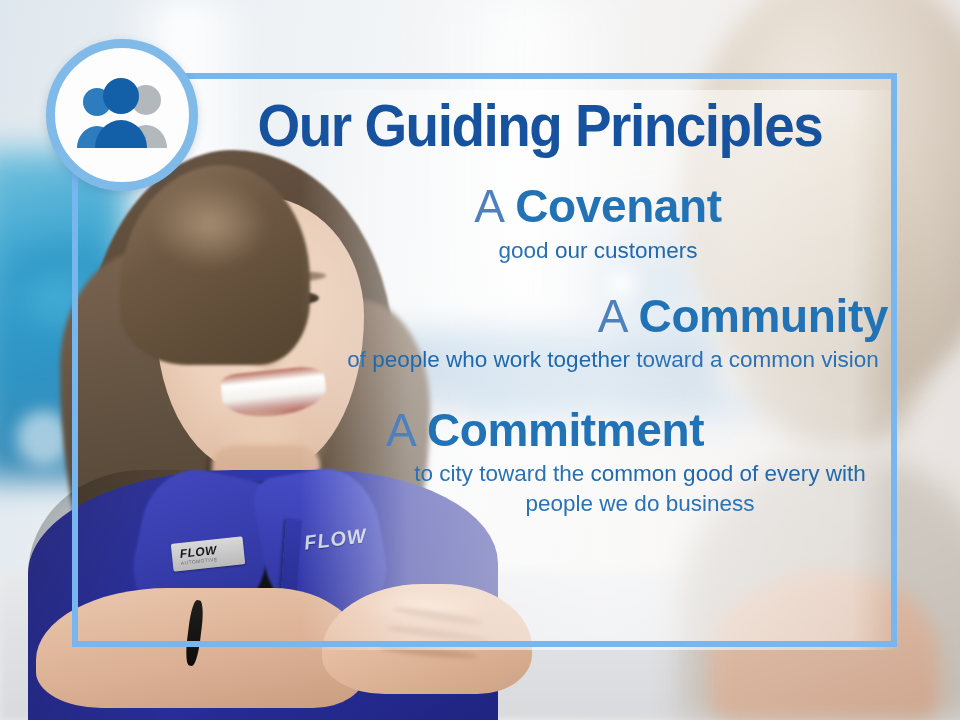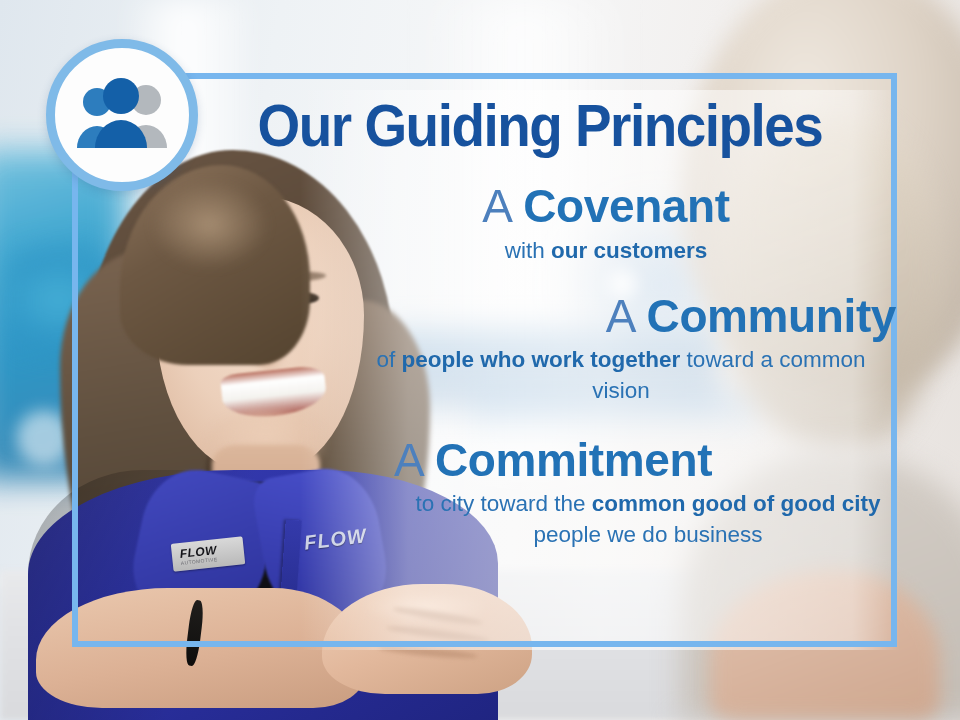--- a/index.html
+++ b/index.html
@@ -340,21 +340,21 @@
     line-height: 1;
     letter-spacing: -1.6px;
     color: #17529e;
     transform: scaleX(.93);
     transform-origin: center;
     white-space: nowrap;
   }
 
   .blocks {
     position: absolute;
-    left: 316px; top: 182px;
+    left: 308px; top: 182px;
     width: 580px;
     text-align: center;
     color: #2272b6;
   }
   .block { margin-bottom: 8px; }
   .block-1 { text-align: center; }
   .block-2 { text-align: center; margin-top: 26px; }
   .block-3 { text-align: center; margin-top: 30px; }
 
   .lead {
@@ -375,21 +375,21 @@
   }
 
   .sub {
     font-family: "Liberation Sans", sans-serif;
     font-size: 22.5px;
     line-height: 1.34;
     color: #2a72b4;
     font-weight: normal;
     margin-top: 4px;
   }
-  .sub b { font-weight: bold; color: #2069ac; text-align: center; }
+  .sub b { font-weight: normal; color: #2069ac; text-align: center; }
 
   .b1-lead  { text-align: center; }
   .b1-sub   { text-align: center; }
   .b2-lead  { text-align: right; padding-left: 28px; }
   .b2-sub   { text-align: center; padding-left: 30px; }
   .b3-lead  { text-align: left; padding-left: 78px; }
   .b3-sub   { text-align: center; padding-left: 84px; }
 
   
   .text-veil {
@@ -483,39 +483,39 @@
   <div class="headline">Our Guiding Principles</div>
 
   <div class="blocks">
 
     <div class="block block-1">
       <div class="lead b1-lead">
         <span class="art">A</span>
         <span class="key">Covenant</span>
       </div>
       <div class="sub b1-sub">
-        <span>with </span><b>our customers</b><span></span>
+        <span>good </span><b>our customers</b><span></span>
       </div>
     </div>
 
     <div class="block block-2">
       <div class="lead b2-lead">
         <span class="art">A</span>
         <span class="key">Community</span>
       </div>
       <div class="sub b2-sub">
         <span>of </span><b>people who work together</b><span> toward a common vision</span>
       </div>
     </div>
 
     <div class="block block-3">
       <div class="lead b3-lead">
         <span class="art">A</span>
         <span class="key">Commitment</span>
       </div>
       <div class="sub b3-sub">
-        <span>to city toward the </span><b>common good of good city</b><span> people we do business</span>
+        <span>to city toward the </span><b>common good of every with</b><span> people we do business</span>
       </div>
     </div>
 
   </div>
 
 </div>
 
 </body></html>

